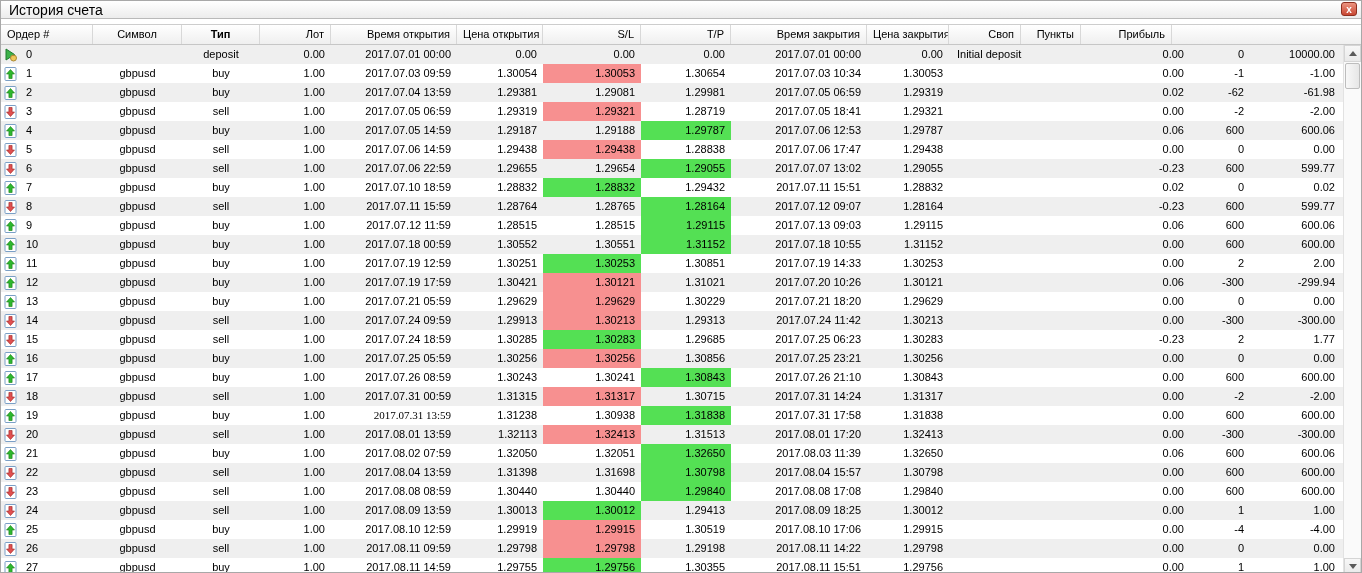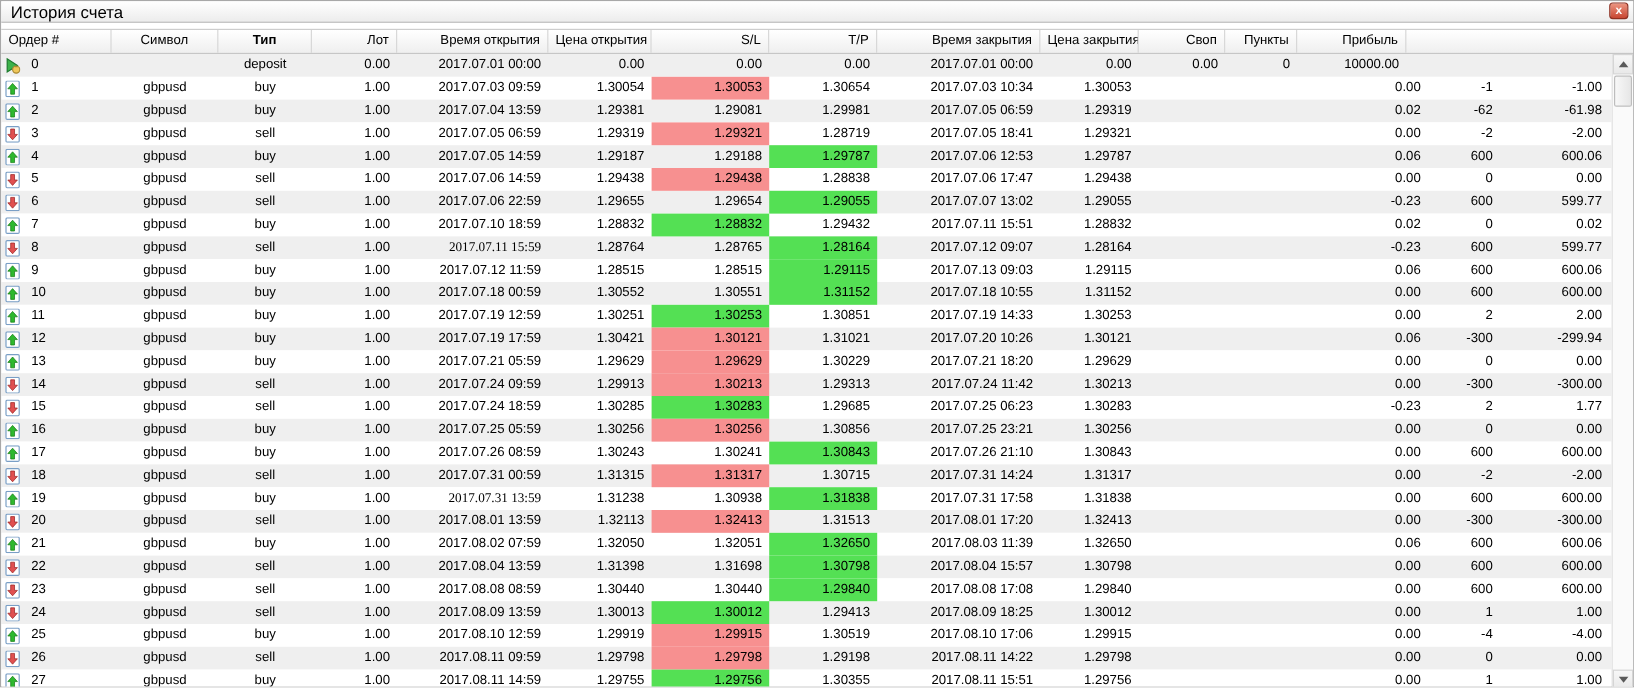--- a/index.html
+++ b/index.html
@@ -96,20 +96,21 @@
           </div>
           <div class="cell ac" style="width: 89px;"></div>
           <div class="cell ac" style="width: 78px;">deposit</div>
           <div class="cell ar" style="width: 71px;">0.00</div>
           <div class="cell ar" style="width: 126px;">2017.07.01 00:00</div>
           <div class="cell ar" style="width: 86px;">0.00</div>
           <div class="cell ar" style="width: 98px;">0.00</div>
           <div class="cell ar" style="width: 90px;">0.00</div>
           <div class="cell ar" style="width: 136px;">2017.07.01 00:00</div>
           <div class="cell ar" style="width: 82px;">0.00</div>
+          <div class="cell al comment" style="width: 169px;">Initial deposit</div>
           <div class="cell ar" style="width: 72px;">0.00</div>
           <div class="cell ar" style="width: 60px;">0</div>
           <div class="cell ar" style="width: 91px;">10000.00</div>
         </div>
         <div class="row">
           <div class="cell al order" style="width: 92px;">
             <svg class="order-icon" viewBox="0 0 12 14">
               <rect x="0.5" y="0.5" width="11" height="13" rx="1" fill="#ffffff" stroke="#7a9fc6"></rect>
               <polygon points="6,2.5 10,7 7.6,7 7.6,11.5 4.4,11.5 4.4,7 2,7" fill="#2eb82e" stroke="#157a15" stroke-width="0.6"></polygon>
             </svg>
@@ -265,21 +266,21 @@
           <div class="cell al order" style="width: 92px;">
             <svg class="order-icon" viewBox="0 0 12 14">
               <rect x="0.5" y="0.5" width="11" height="13" rx="1" fill="#ffffff" stroke="#7a9fc6"></rect>
               <polygon points="6,11.5 10,7 7.6,7 7.6,2.5 4.4,2.5 4.4,7 2,7" fill="#e05050" stroke="#992222" stroke-width="0.6"></polygon>
             </svg>
             <span class="num">8</span>
           </div>
           <div class="cell ac" style="width: 89px;">gbpusd</div>
           <div class="cell ac" style="width: 78px;">sell</div>
           <div class="cell ar" style="width: 71px;">1.00</div>
-          <div class="cell ar" style="width: 126px; font-family: Liberation Serif, serif;">2017.07.11 15:59</div>
+          <div class="cell ar" style="width: 126px;">2017.07.11 15:59</div>
           <div class="cell ar" style="width: 86px;">1.28764</div>
           <div class="cell ar" style="width: 98px;">1.28765</div>
           <div class="cell ar hl-g" style="width: 90px;">1.28164</div>
           <div class="cell ar" style="width: 136px;">2017.07.12 09:07</div>
           <div class="cell ar" style="width: 82px;">1.28164</div>
           <div class="cell al comment" style="width: 169px;"></div>
           <div class="cell ar" style="width: 72px;">-0.23</div>
           <div class="cell ar" style="width: 60px;">600</div>
           <div class="cell ar" style="width: 91px;">599.77</div>
         </div>

